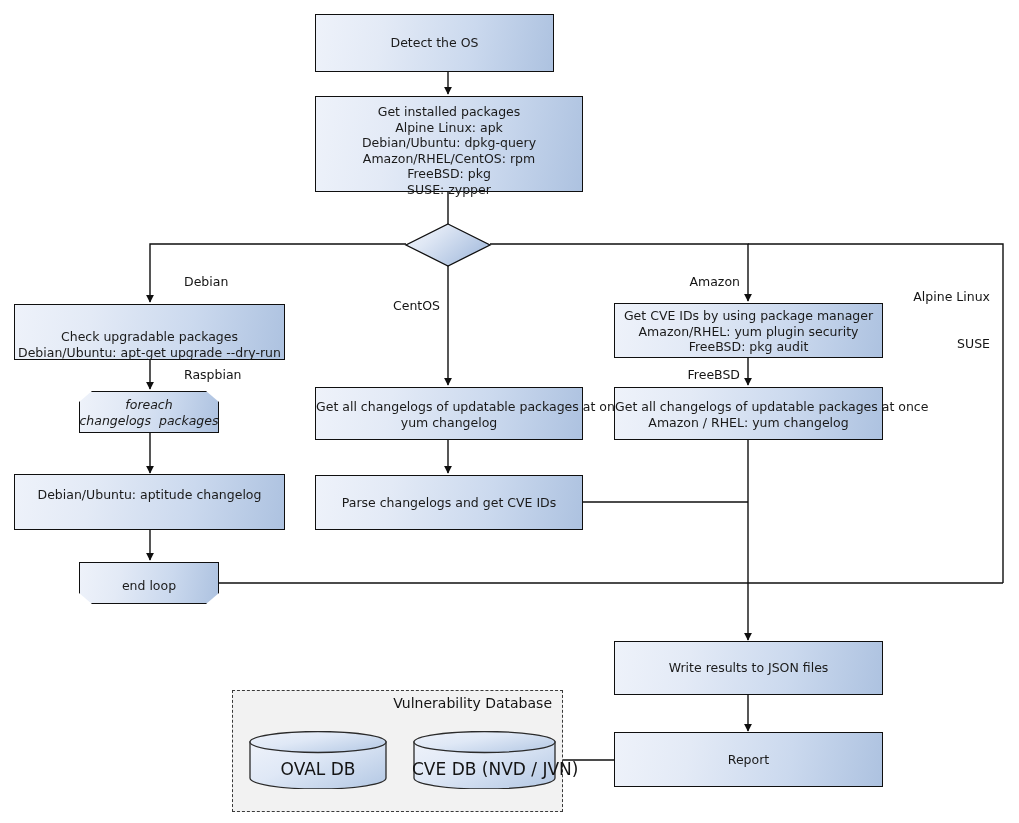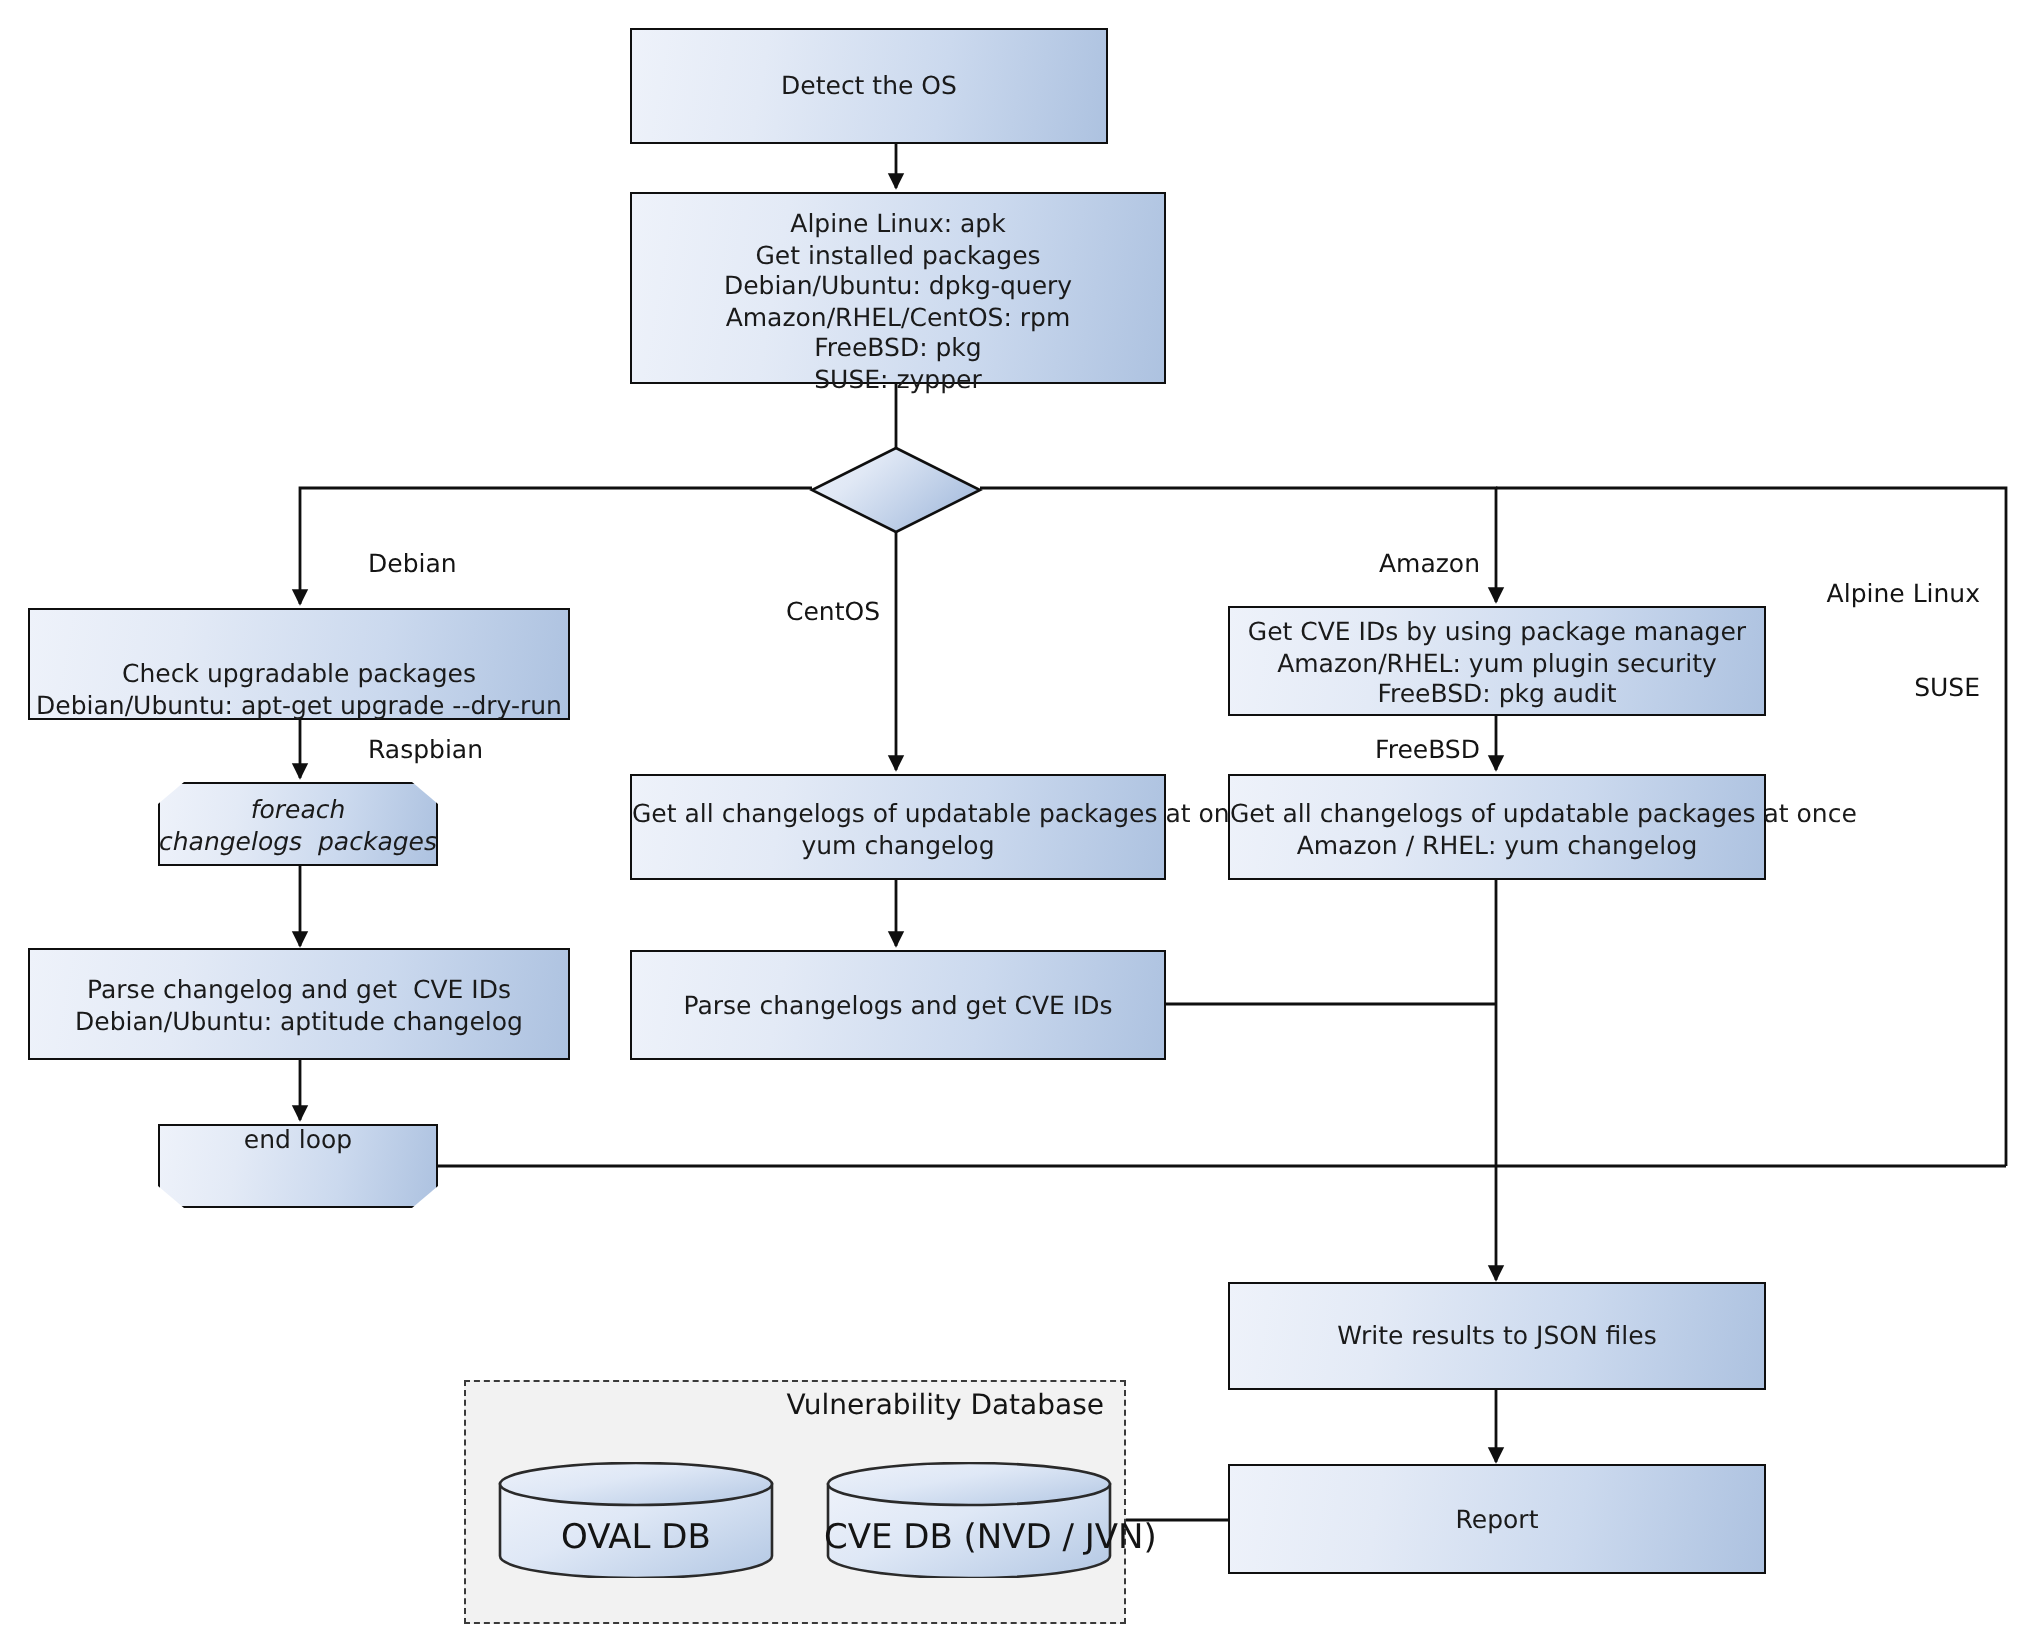--- a/index.html
+++ b/index.html
@@ -160,22 +160,22 @@
 
       <line x1="562" y1="760" x2="614" y2="760"></line>
     </g>
   </svg>
 
   <div class="node" style="left:315px; top:14px; width:239px; height:58px;">
     <span class="txt">Detect the OS</span>
   </div>
 
   <div class="node" style="left:315px; top:96px; width:268px; height:96px; display:block; padding-top:7px;">
+    <span class="txt">Get installed packages</span>
     <span class="txt">Alpine Linux: apk</span>
-    <span class="txt">Get installed packages</span>
     <span class="txt">Debian/Ubuntu: dpkg-query</span>
     <span class="txt">Amazon/RHEL/CentOS: rpm</span>
     <span class="txt">FreeBSD: pkg</span>
     <span class="txt">SUSE: zypper</span>
   </div>
 
   <svg class="diamond" style="left:404px; top:222px; width:88px; height:46px;" viewBox="0 0 88 46">
     <defs>
       <linearGradient id="dgrad" x1="0" y1="0" x2="1" y2="0.6">
         <stop offset="0%" stop-color="#eef2fa"></stop>
@@ -214,27 +214,26 @@
 
   <div class="node loop-start" style="left:79px; top:391px; width:140px; height:42px; display:block;font-style:italic;">
     <div class="shape"></div>
     <div class="lbl" style="padding-top:6px;">
       <span class="txt">foreach</span>
       <span class="txt">changelogs  packages</span>
     </div>
   </div>
 
   <div class="node" style="left:14px; top:474px; width:271px; height:56px; display:block; padding-top:12px;">
-    <span class="txt">Parse changelog and get  CVE IDs</span>
     <span class="txt">Debian/Ubuntu: aptitude changelog</span>
   </div>
 
   <div class="node loop-end" style="left:79px; top:562px; width:140px; height:42px; display:block;">
     <div class="shape"></div>
-    <div class="lbl" style="padding-top:0;">
+    <div class="lbl" style="padding-top:16px;">
       <span class="txt">end loop</span>
     </div>
   </div>
 
   <div class="node overflow-node" style="left:315px; top:387px; width:268px; height:53px; display:block; padding-top:11px;">
     <span class="txt">Get all changelogs of updatable packages at once</span>
     <span class="txt">yum changelog</span>
   </div>
 
   <div class="node" style="left:315px; top:475px; width:268px; height:55px;">

